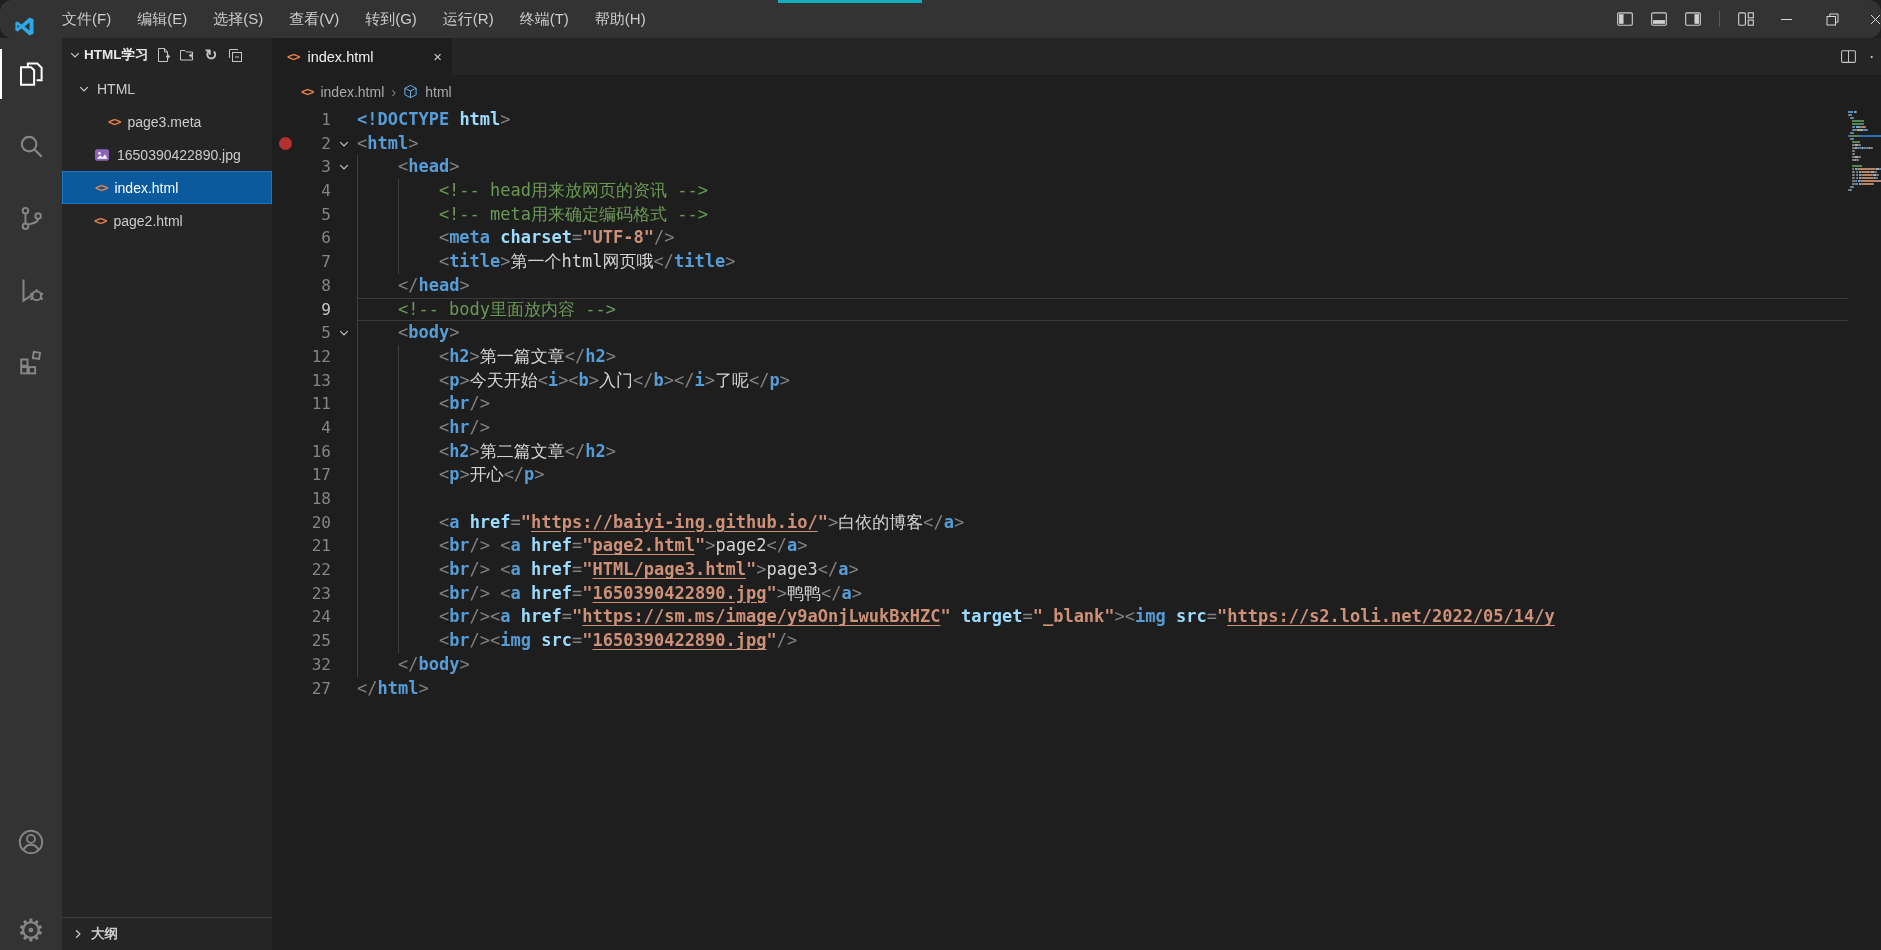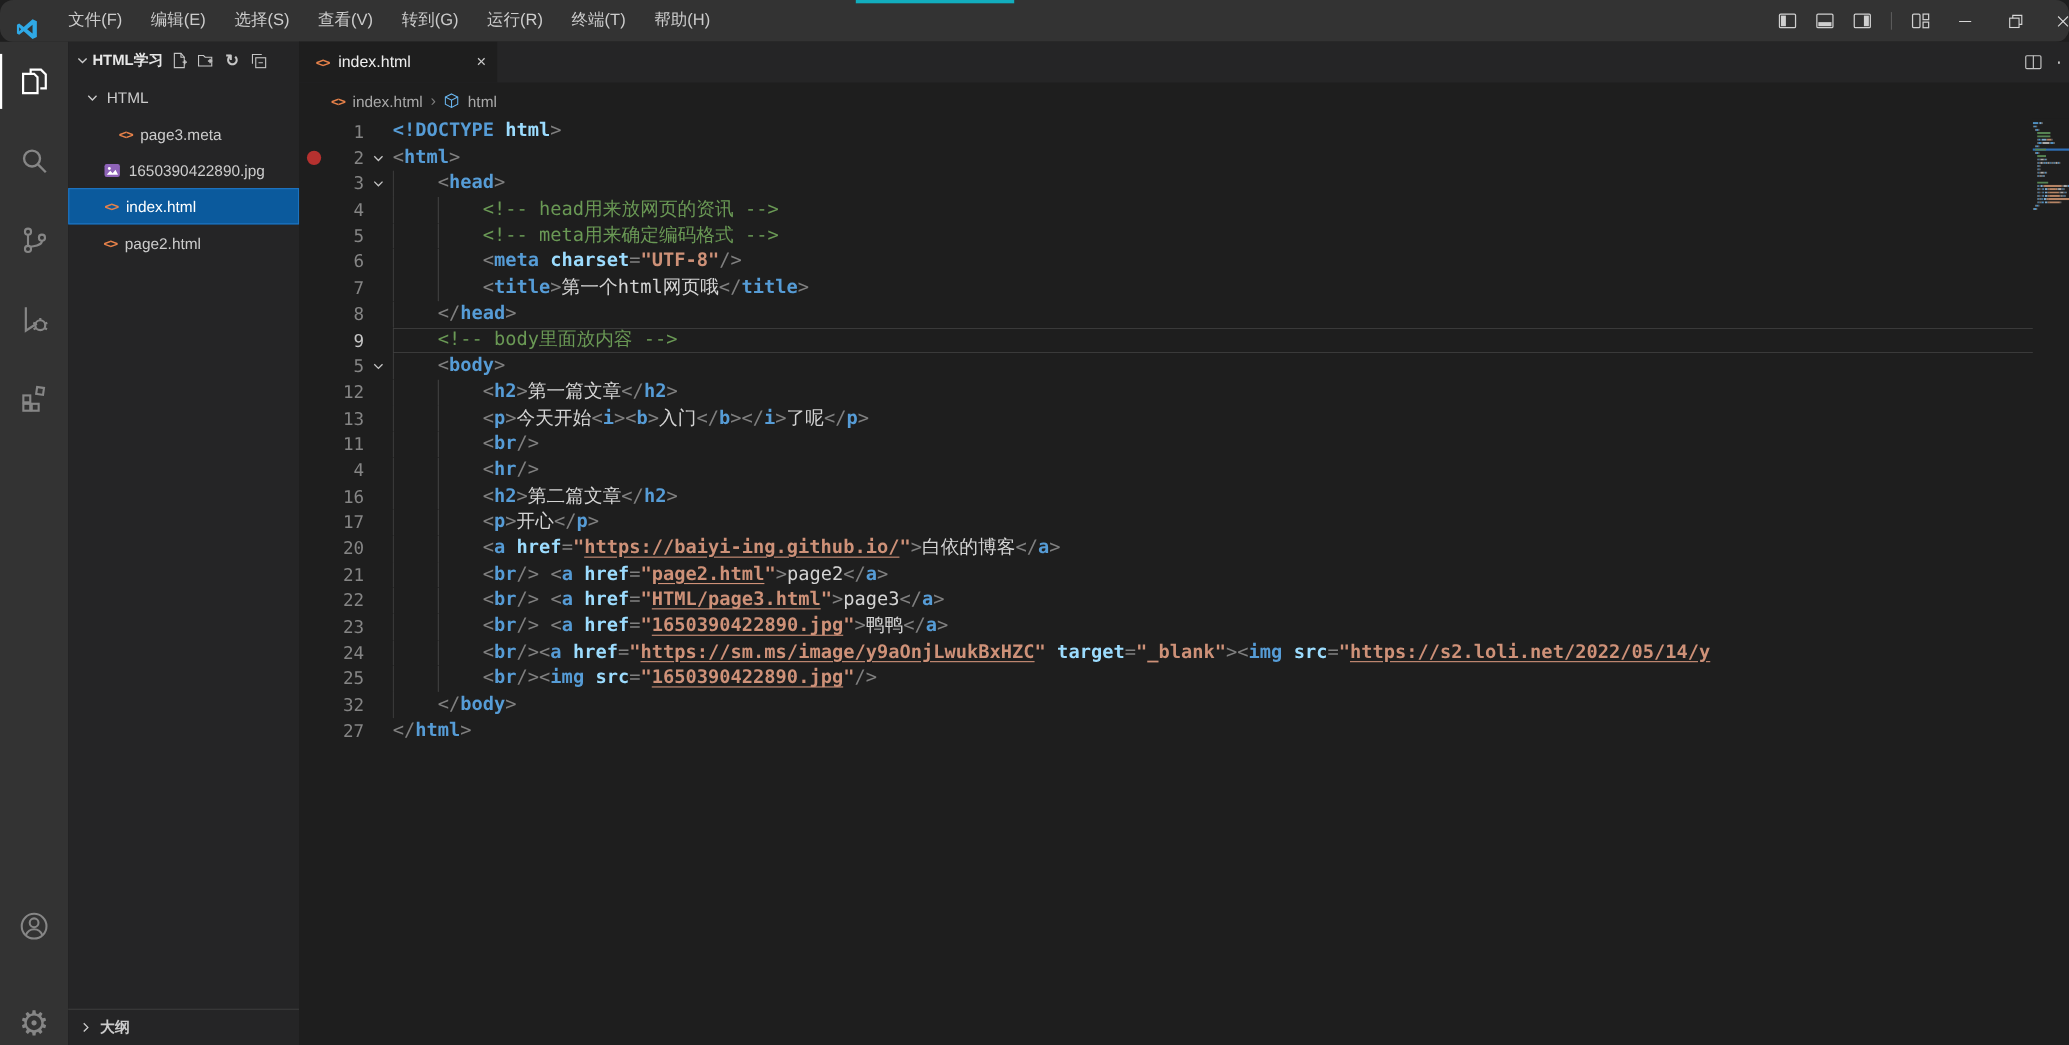--- a/index.html
+++ b/index.html
@@ -319,20 +319,21 @@
           <div class="code-line current"><div class="gutter"><span class="bp-slot"></span><span class="ln">9</span><span class="fold-slot"></span></div><div class="line-content"><span class="indent-guide"></span><span class="tk-comment">&lt;!-- body里面放内容 --&gt;</span></div></div>
           <div class="code-line"><div class="gutter"><span class="bp-slot"></span><span class="ln">5</span><span class="fold-slot"><svg width="12" height="12" viewBox="0 0 16 16">
                   <path d="M3 5.5l5 5 5-5" fill="none" stroke="currentColor" stroke-width="1.6"></path>
                 </svg></span></div><div class="line-content"><span class="indent-guide"></span><span class="tk-punct">&lt;</span><span class="tk-tag">body</span><span class="tk-punct">&gt;</span></div></div>
           <div class="code-line"><div class="gutter"><span class="bp-slot"></span><span class="ln">12</span><span class="fold-slot"></span></div><div class="line-content"><span class="indent-guide"></span><span class="indent-guide"></span><span class="tk-punct">&lt;</span><span class="tk-tag">h2</span><span class="tk-punct">&gt;</span><span class="tk-text">第一篇文章</span><span class="tk-punct">&lt;/</span><span class="tk-tag">h2</span><span class="tk-punct">&gt;</span></div></div>
           <div class="code-line"><div class="gutter"><span class="bp-slot"></span><span class="ln">13</span><span class="fold-slot"></span></div><div class="line-content"><span class="indent-guide"></span><span class="indent-guide"></span><span class="tk-punct">&lt;</span><span class="tk-tag">p</span><span class="tk-punct">&gt;</span><span class="tk-text">今天开始</span><span class="tk-punct">&lt;</span><span class="tk-tag">i</span><span class="tk-punct">&gt;&lt;</span><span class="tk-tag">b</span><span class="tk-punct">&gt;</span><span class="tk-text">入门</span><span class="tk-punct">&lt;/</span><span class="tk-tag">b</span><span class="tk-punct">&gt;&lt;/</span><span class="tk-tag">i</span><span class="tk-punct">&gt;</span><span class="tk-text">了呢</span><span class="tk-punct">&lt;/</span><span class="tk-tag">p</span><span class="tk-punct">&gt;</span></div></div>
           <div class="code-line"><div class="gutter"><span class="bp-slot"></span><span class="ln">11</span><span class="fold-slot"></span></div><div class="line-content"><span class="indent-guide"></span><span class="indent-guide"></span><span class="tk-punct">&lt;</span><span class="tk-tag">br</span><span class="tk-punct">/&gt;</span></div></div>
           <div class="code-line"><div class="gutter"><span class="bp-slot"></span><span class="ln">4</span><span class="fold-slot"></span></div><div class="line-content"><span class="indent-guide"></span><span class="indent-guide"></span><span class="tk-punct">&lt;</span><span class="tk-tag">hr</span><span class="tk-punct">/&gt;</span></div></div>
           <div class="code-line"><div class="gutter"><span class="bp-slot"></span><span class="ln">16</span><span class="fold-slot"></span></div><div class="line-content"><span class="indent-guide"></span><span class="indent-guide"></span><span class="tk-punct">&lt;</span><span class="tk-tag">h2</span><span class="tk-punct">&gt;</span><span class="tk-text">第二篇文章</span><span class="tk-punct">&lt;/</span><span class="tk-tag">h2</span><span class="tk-punct">&gt;</span></div></div>
           <div class="code-line"><div class="gutter"><span class="bp-slot"></span><span class="ln">17</span><span class="fold-slot"></span></div><div class="line-content"><span class="indent-guide"></span><span class="indent-guide"></span><span class="tk-punct">&lt;</span><span class="tk-tag">p</span><span class="tk-punct">&gt;</span><span class="tk-text">开心</span><span class="tk-punct">&lt;/</span><span class="tk-tag">p</span><span class="tk-punct">&gt;</span></div></div>
+          <div class="code-line"><div class="gutter"><span class="bp-slot"></span><span class="ln">18</span><span class="fold-slot"></span></div><div class="line-content"><span class="indent-guide"></span><span class="indent-guide"></span></div></div>
           <div class="code-line"><div class="gutter"><span class="bp-slot"></span><span class="ln">20</span><span class="fold-slot"></span></div><div class="line-content"><span class="indent-guide"></span><span class="indent-guide"></span><span class="tk-punct">&lt;</span><span class="tk-tag">a</span><span class="tk-none"> </span><span class="tk-attr">href</span><span class="tk-punct">=</span><span class="tk-str">"</span><span class="tk-link">https://baiyi-ing.github.io/</span><span class="tk-str">"</span><span class="tk-punct">&gt;</span><span class="tk-text">白依的博客</span><span class="tk-punct">&lt;/</span><span class="tk-tag">a</span><span class="tk-punct">&gt;</span></div></div>
           <div class="code-line"><div class="gutter"><span class="bp-slot"></span><span class="ln">21</span><span class="fold-slot"></span></div><div class="line-content"><span class="indent-guide"></span><span class="indent-guide"></span><span class="tk-punct">&lt;</span><span class="tk-tag">br</span><span class="tk-punct">/&gt;</span><span class="tk-none"> </span><span class="tk-punct">&lt;</span><span class="tk-tag">a</span><span class="tk-none"> </span><span class="tk-attr">href</span><span class="tk-punct">=</span><span class="tk-str">"</span><span class="tk-link">page2.html</span><span class="tk-str">"</span><span class="tk-punct">&gt;</span><span class="tk-text">page2</span><span class="tk-punct">&lt;/</span><span class="tk-tag">a</span><span class="tk-punct">&gt;</span></div></div>
           <div class="code-line"><div class="gutter"><span class="bp-slot"></span><span class="ln">22</span><span class="fold-slot"></span></div><div class="line-content"><span class="indent-guide"></span><span class="indent-guide"></span><span class="tk-punct">&lt;</span><span class="tk-tag">br</span><span class="tk-punct">/&gt;</span><span class="tk-none"> </span><span class="tk-punct">&lt;</span><span class="tk-tag">a</span><span class="tk-none"> </span><span class="tk-attr">href</span><span class="tk-punct">=</span><span class="tk-str">"</span><span class="tk-link">HTML/page3.html</span><span class="tk-str">"</span><span class="tk-punct">&gt;</span><span class="tk-text">page3</span><span class="tk-punct">&lt;/</span><span class="tk-tag">a</span><span class="tk-punct">&gt;</span></div></div>
           <div class="code-line"><div class="gutter"><span class="bp-slot"></span><span class="ln">23</span><span class="fold-slot"></span></div><div class="line-content"><span class="indent-guide"></span><span class="indent-guide"></span><span class="tk-punct">&lt;</span><span class="tk-tag">br</span><span class="tk-punct">/&gt;</span><span class="tk-none"> </span><span class="tk-punct">&lt;</span><span class="tk-tag">a</span><span class="tk-none"> </span><span class="tk-attr">href</span><span class="tk-punct">=</span><span class="tk-str">"</span><span class="tk-link">1650390422890.jpg</span><span class="tk-str">"</span><span class="tk-punct">&gt;</span><span class="tk-text">鸭鸭</span><span class="tk-punct">&lt;/</span><span class="tk-tag">a</span><span class="tk-punct">&gt;</span></div></div>
           <div class="code-line"><div class="gutter"><span class="bp-slot"></span><span class="ln">24</span><span class="fold-slot"></span></div><div class="line-content"><span class="indent-guide"></span><span class="indent-guide"></span><span class="tk-punct">&lt;</span><span class="tk-tag">br</span><span class="tk-punct">/&gt;&lt;</span><span class="tk-tag">a</span><span class="tk-none"> </span><span class="tk-attr">href</span><span class="tk-punct">=</span><span class="tk-str">"</span><span class="tk-link">https://sm.ms/image/y9aOnjLwukBxHZC</span><span class="tk-str">"</span><span class="tk-none"> </span><span class="tk-attr">target</span><span class="tk-punct">=</span><span class="tk-str">"_blank"</span><span class="tk-punct">&gt;&lt;</span><span class="tk-tag">img</span><span class="tk-none"> </span><span class="tk-attr">src</span><span class="tk-punct">=</span><span class="tk-str">"</span><span class="tk-link">https://s2.loli.net/2022/05/14/y</span></div></div>
           <div class="code-line"><div class="gutter"><span class="bp-slot"></span><span class="ln">25</span><span class="fold-slot"></span></div><div class="line-content"><span class="indent-guide"></span><span class="indent-guide"></span><span class="tk-punct">&lt;</span><span class="tk-tag">br</span><span class="tk-punct">/&gt;&lt;</span><span class="tk-tag">img</span><span class="tk-none"> </span><span class="tk-attr">src</span><span class="tk-punct">=</span><span class="tk-str">"</span><span class="tk-link">1650390422890.jpg</span><span class="tk-str">"</span><span class="tk-punct">/&gt;</span></div></div>
           <div class="code-line"><div class="gutter"><span class="bp-slot"></span><span class="ln">32</span><span class="fold-slot"></span></div><div class="line-content"><span class="indent-guide"></span><span class="tk-punct">&lt;/</span><span class="tk-tag">body</span><span class="tk-punct">&gt;</span></div></div>
           <div class="code-line"><div class="gutter"><span class="bp-slot"></span><span class="ln">27</span><span class="fold-slot"></span></div><div class="line-content"><span class="tk-punct">&lt;/</span><span class="tk-tag">html</span><span class="tk-punct">&gt;</span></div></div>
         </div>
       <div class="minimap">

